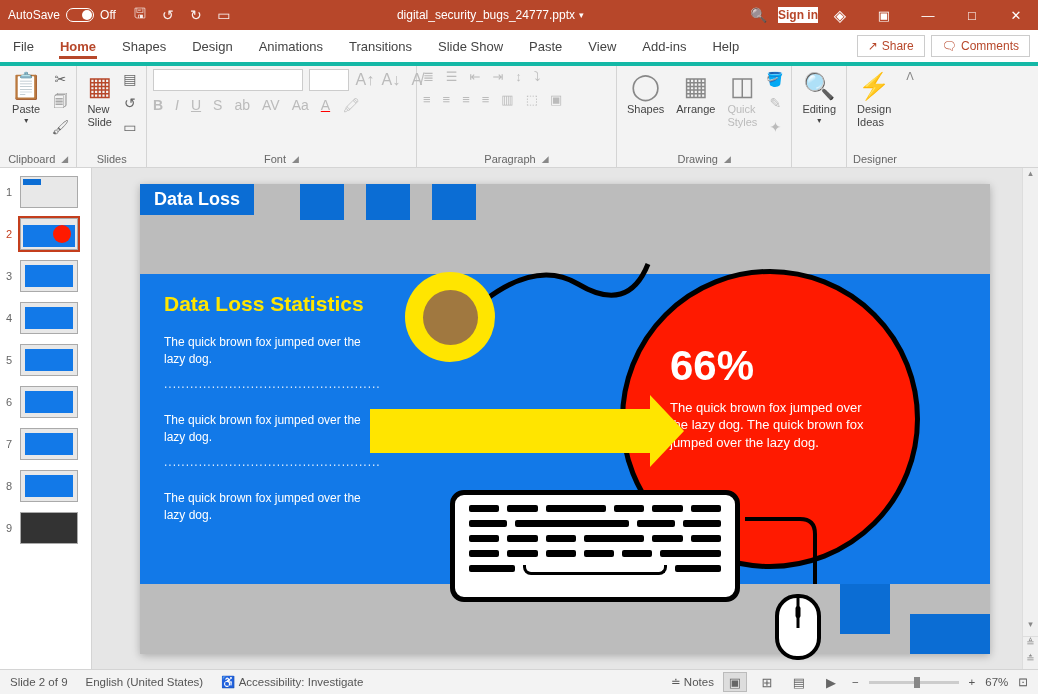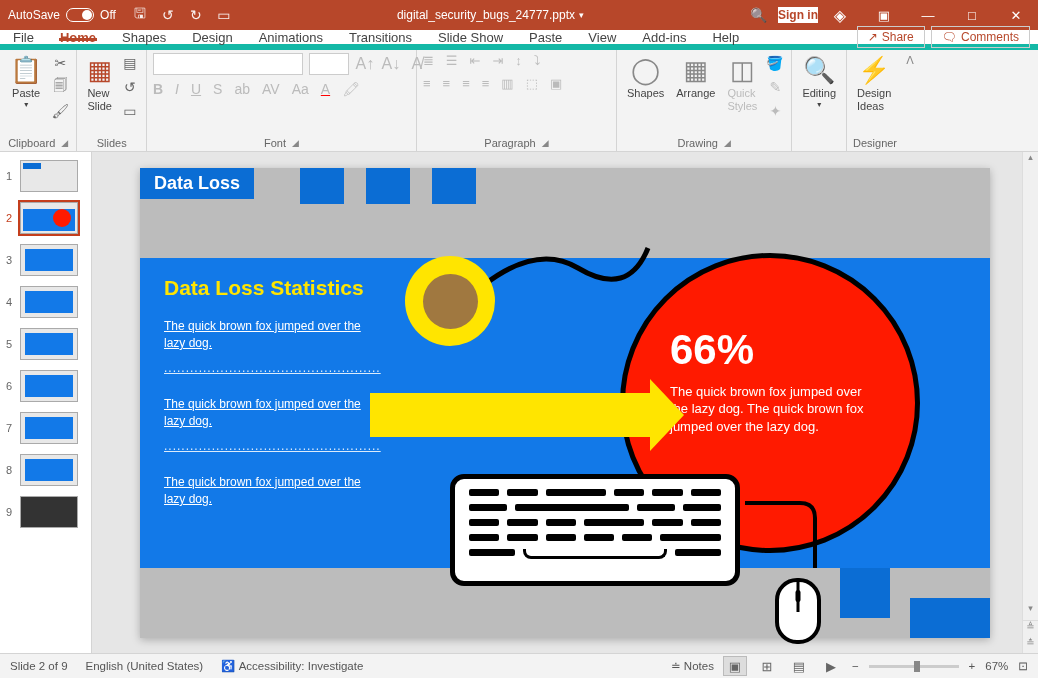--- a/index.html
+++ b/index.html
@@ -9,21 +9,21 @@
 .autosave-switch { width: 28px; height: 14px; border: 1px solid #fff; border-radius: 8px; position: relative; display: inline-block; }
 .autosave-switch::after { content: ""; position: absolute; right: 1px; top: 1px; width: 10px; height: 10px; background: #fff; border-radius: 50%; }
 .qat { display: flex; gap: 12px; padding: 0 8px; }
 .qat-icon { width: 16px; height: 16px; display: flex; align-items: center; justify-content: center; opacity: .92; font-size: 14px; }
 .title-area { flex: 1; text-align: center; display: flex; justify-content: center; align-items: center; gap: 4px; }
 .searchbox { margin: 0 10px; font-size: 14px; opacity:.85;}
 .signin { background: #fff; color: #B7472A; padding: 1px 0; font-size: 12px; font-weight:600; }
 .winctl { display: flex; }
 .winctl div { width: 44px; height: 30px; display: flex; align-items: center; justify-content: center; font-size: 13px; }
 .winctl .diamond{font-size:16px;}
-.tabbar { height: 20px; background: #fff; border-bottom: 6px solid #14b8a6; display: flex; align-items: stretch; font-size: 13px; }
+.tabbar { height: 36px; background: #fff; border-bottom: 4px solid #14b8a6; display: flex; align-items: stretch; font-size: 13px; }
 .tab { padding: 0 13px; display: flex; align-items: center; color: #444; cursor: pointer; }
 .tab.active { color: #B7472A; font-weight: 600; position: relative; }
 .tab.active::after { content: ""; position: absolute; bottom: 3px; left: 12px; right: 12px; height: 3px; background: #B7472A; }
 .tabbar-right { margin-left: auto; display: flex; align-items: center; gap: 6px; padding-right: 8px; }
 .share-btn, .comments-btn { border: 1px solid #ccc; padding: 3px 10px; font-size: 12px; color: #B7472A; display: flex; align-items: center; gap: 4px; }
 .ribbon { height: 102px; background: #f3f3f3; border-bottom: 1px solid #d4d4d4; display: flex; }
 .group { border-right: 1px solid #d4d4d4; padding: 3px 6px 0 6px; display: flex; flex-direction: column; justify-content: space-between; }
 .group-label { font-size: 11px; color: #666; text-align: center; padding: 2px 0; display:flex; justify-content:center; align-items:center; gap:6px;}
 .dlg-launch{font-size:9px; color:#888;}
 .group-body { display: flex; align-items: flex-start; gap: 4px; flex: 1; }
@@ -46,21 +46,21 @@
 .vscroll{position:absolute; right:0; top:0; bottom:0; width:16px; background:#f0f0f0; border-left:1px solid #ddd;}
 .vscroll .up,.vscroll .dn{height:16px; text-align:center; font-size:9px; color:#888;}
 .vscroll .dn{position:absolute; bottom:34px; width:100%;}
 .vscroll .navup{position:absolute; bottom:17px; width:100%; height:16px; text-align:center; font-size:10px; color:#888; border-top:1px solid #ddd;}
 .vscroll .navdn{position:absolute; bottom:0; width:100%; height:16px; text-align:center; font-size:10px; color:#888;}
 .slide { width: 850px; height: 470px; background: #bcbcbc; position: relative; box-shadow: 0 2px 8px rgba(0,0,0,.25); overflow: visible; }
 .slide-title-box { position: absolute; left: 0; top: 0; background: #0b6dd4; color: #fff; font-weight: 600; padding: 5px 14px; font-size: 18px; }
 .hdr-sq { position: absolute; top: 0; width: 44px; height: 36px; background: #0b6dd4; }
 .blue-band { position: absolute; top: 90px; left: 0; right: 0; height: 310px; background: #1279e8; }
 .stats-title { position: absolute; left: 24px; top: 18px; color: #ffe500; font-size: 21px; font-weight: 700; }
-.stats-text { position: absolute; left: 24px; width: 200px; color: #fff; font-size: 12px; line-height: 1.45; text-decoration: underline; }
+.stats-text { position: absolute; left: 24px; width: 200px; color: #fff; font-size: 12px; line-height: 1.45; }
 .dots{letter-spacing:1px; color:#fff; opacity:.85;}
 .bomb-circle{position:absolute; left:480px; top:85px; width:300px; height:300px; background:#ff1a00; border:5px solid #000; border-radius:50%;}
 .bomb-halo{position:absolute; left:265px; top:88px; width:90px; height:90px; border-radius:50%; background:#ffe500;}
 .bomb-core{position:absolute; left:283px; top:106px; width:55px; height:55px; border-radius:50%; background:#a07840;}
 .bomb-pct { position: absolute; left: 530px; top: 158px; color: #fff; font-size: 42px; font-weight: 700; }
 .bomb-text { position: absolute; left: 530px; top: 215px; width: 210px; color: #fff; font-size: 13px; line-height: 1.35; }
 .arrow { position: absolute; left: 230px; top: 225px; width: 280px; height: 44px; background: #ffe500; }
 .arrow::after { content: ""; position: absolute; right: -34px; top: -14px; border-left: 34px solid #ffe500; border-top: 36px solid transparent; border-bottom: 36px solid transparent; }
 .arrow-text { position: absolute; left: 262px; top: 234px; color: #d42200; font-size: 18px; font-weight: 700; letter-spacing:.5px;}
 .keyboard { position: absolute; left: 310px; top: 306px; width: 290px; height: 112px; background: #fff; border: 5px solid #000; border-radius: 14px; padding: 10px 14px; }

